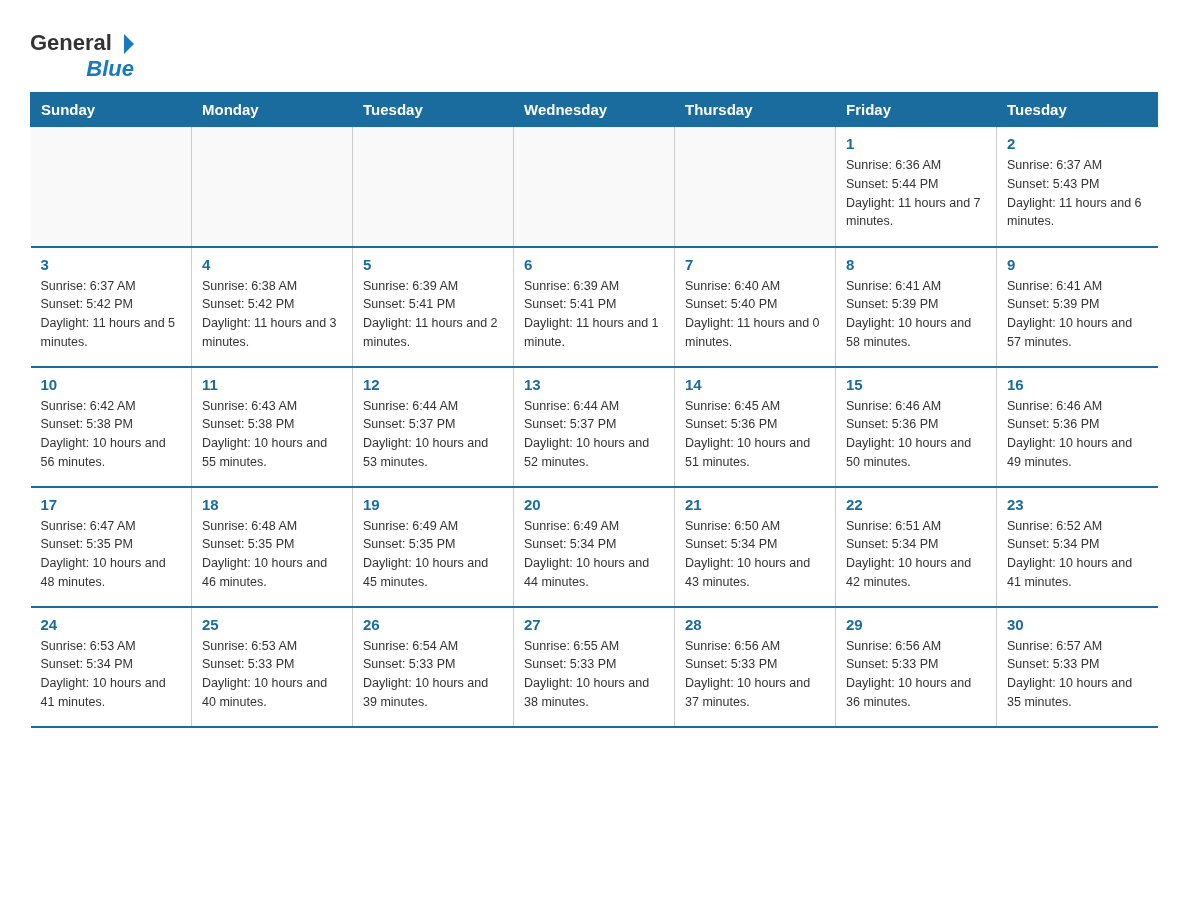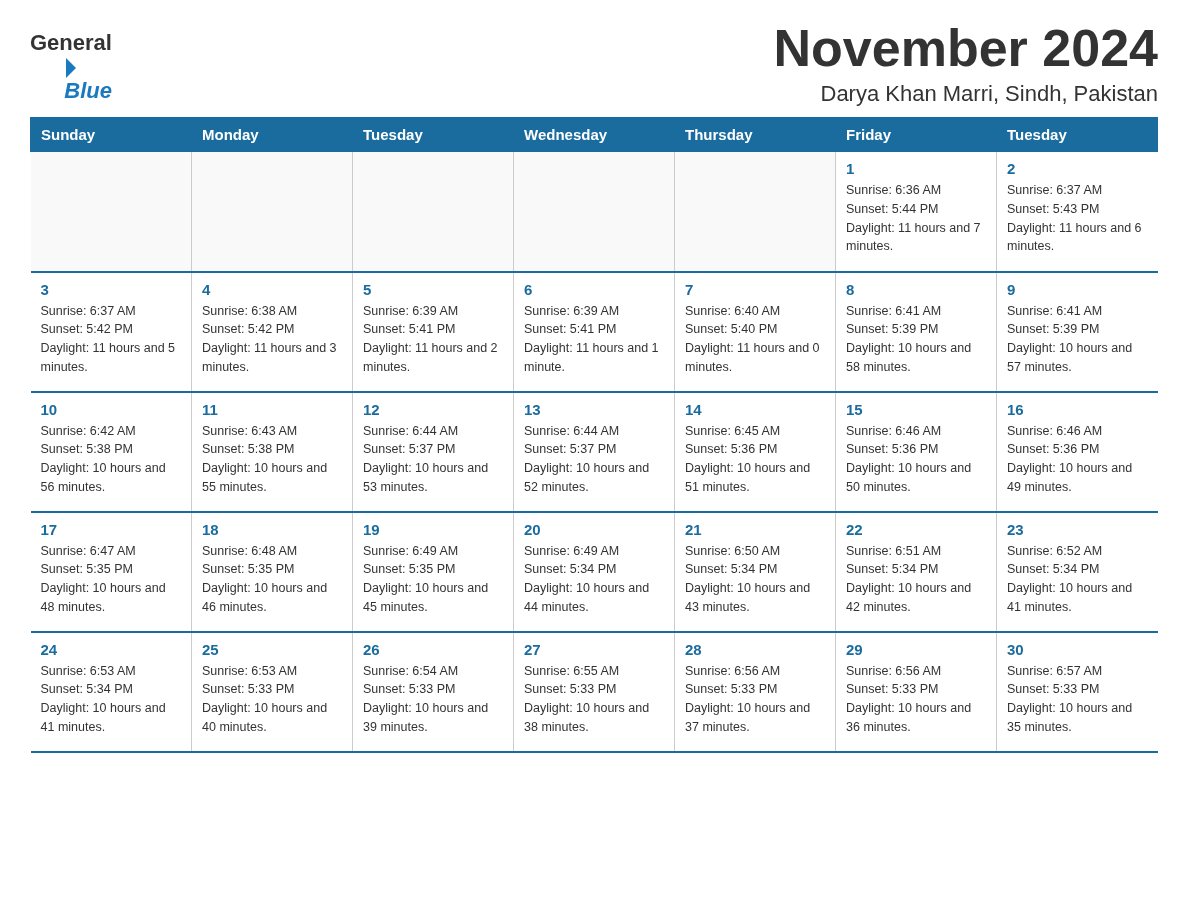--- a/index.html
+++ b/index.html
@@ -101,32 +101,28 @@
     .empty-cell {
       background: #f9f9f9;
     }
   </style>
 </head>
 <body>
 
 <div class="header">
   <div class="logo">
     <div>
-      <div style="display:flex;align-items:center;gap:0;flex-direction:column;">
+      <div style="display:flex;align-items:center;gap:12px;">
         <span class="logo-text">General</span>
         <div class="logo-triangle"></div>
       </div>
       <div style="display:flex;justify-content:flex-end;">
         <span class="logo-text logo-blue">Blue</span>
       </div>
     </div>
-  </div>
-  <div class="title-block">
-    <div class="month-title">November 2024</div>
-    <div class="location-title">Darya Khan Marri, Sindh, Pakistan</div>
   </div>
 </div>
 
 <table class="calendar">
   <thead>
     <tr>
     <th>Sunday</th>
         <th>Monday</th>
         <th>Tuesday</th>
         <th>Wednesday</th>

